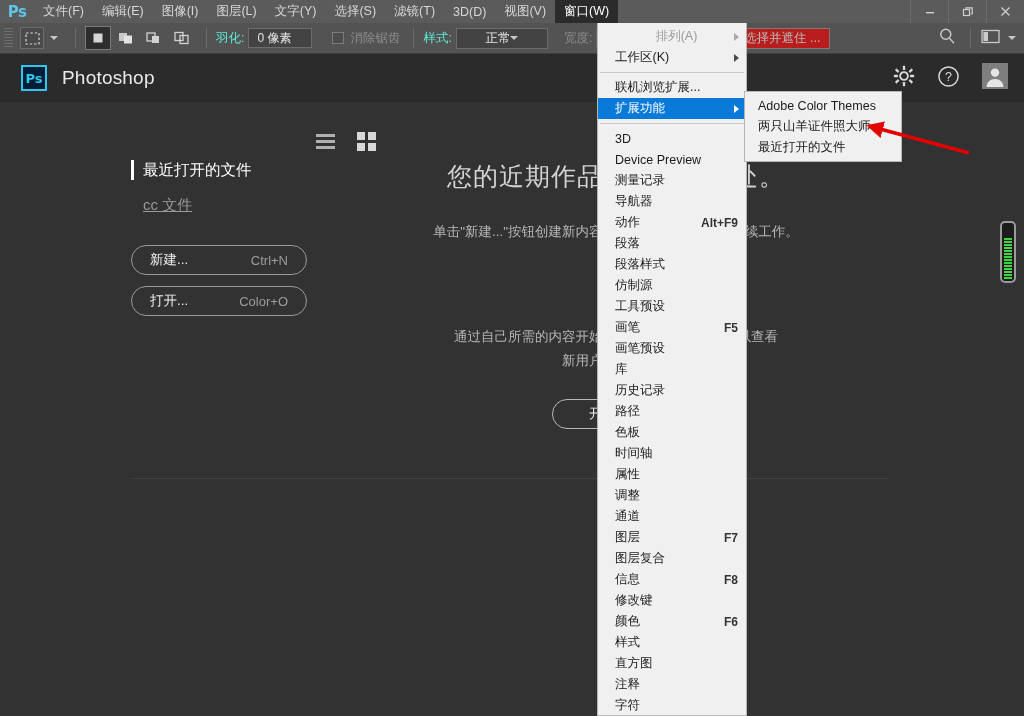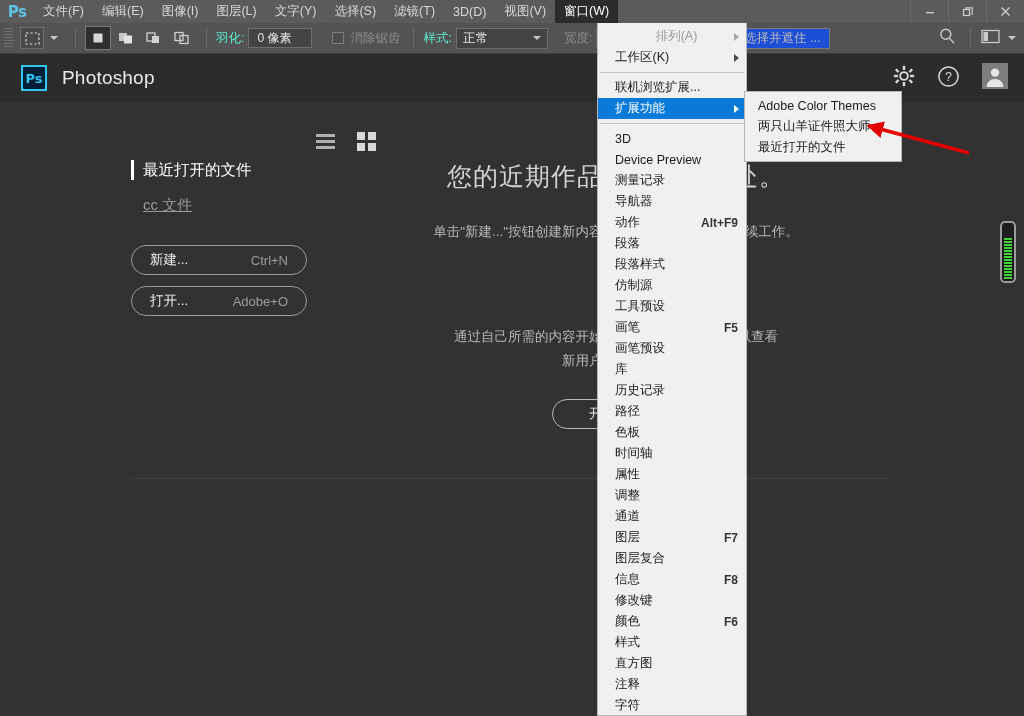--- a/index.html
+++ b/index.html
@@ -56,26 +56,26 @@
   .sel-btn.on { background: #2e2e2e; border: 1px solid #7a7a7a; }
   .opt-label { color: #5eead4; font-size: 12.5px; margin-right: 4px; white-space: nowrap; }
   .opt-label.dim { color: #8d8d8d; }
   .opt-input {
     background: #434343; border: 1px solid #6d6d6d; height: 20px; color: #e6e6e6;
     font-size: 12px; padding: 0 4px; display: flex; align-items: center;
   }
   .opt-check { width: 12px; height: 12px; border: 1px solid #7d7d7d; background: #4d4d4d; margin-right: 6px; }
   .opt-select {
     background: #434343; border: 1px solid #6d6d6d; height: 21px; color: #e6e6e6; font-size: 12.5px;
-    padding: 0 6px; display: flex; align-items: center; justify-content: space-between; width: 92px;
+    padding: 0 6px; display: flex; align-items: center; justify-content: center; width: 92px;
   }
   .sel-caret { width: 0; height: 0; border-left: 4px solid transparent; border-right: 4px solid transparent;
     border-top: 4px solid #c8c8c8; }
   .opt-btn-grey {
-    background: #1d4ed8; border: 1px solid #7b7b7b; height: 21px; color: #b9b9b9; font-size: 12.5px;
+    background: #b91c1c; border: 1px solid #7b7b7b; height: 21px; color: #b9b9b9; font-size: 12.5px;
     padding: 0 9px; display: flex; align-items: center;
   }
   .opt-right { margin-left: auto; display: flex; align-items: center; padding-right: 6px; }
 
   
   .startscreen { position: absolute; left: 0; top: 54px; width: 1024px; height: 662px; background: #323232; }
   .start-header {
     position: absolute; left: 0; top: 0; width: 1024px; height: 48px;
     background: #2b2b2b; display: flex; align-items: center;
   }
@@ -320,21 +320,21 @@
     <div class="left-col">
       <div class="recent-title">最近打开的文件</div>
       <div class="cc-files">cc 文件</div>
       <div style="margin-top:30px;">
         <div class="pill">
           <span>新建...</span>
           <span class="short">Ctrl+N</span>
         </div>
         <div class="pill" style="margin-top:11px;">
           <span>打开...</span>
-          <span class="short">Adobe+O</span>
+          <span class="short">Color+O</span>
         </div>
       </div>
     </div>
 
     <div class="main-col">
       <div class="main-head">您的近期作品将显示在此处。</div>
       <div class="main-sub">单击"新建..."按钮创建新内容，或单击"打开..."按钮继续工作。</div>
       <div class="main-sub2">
         <div>通过自己所需的内容开始使用。选择下面的类别以查看</div>
         <div>新用户入门教程。</div>

